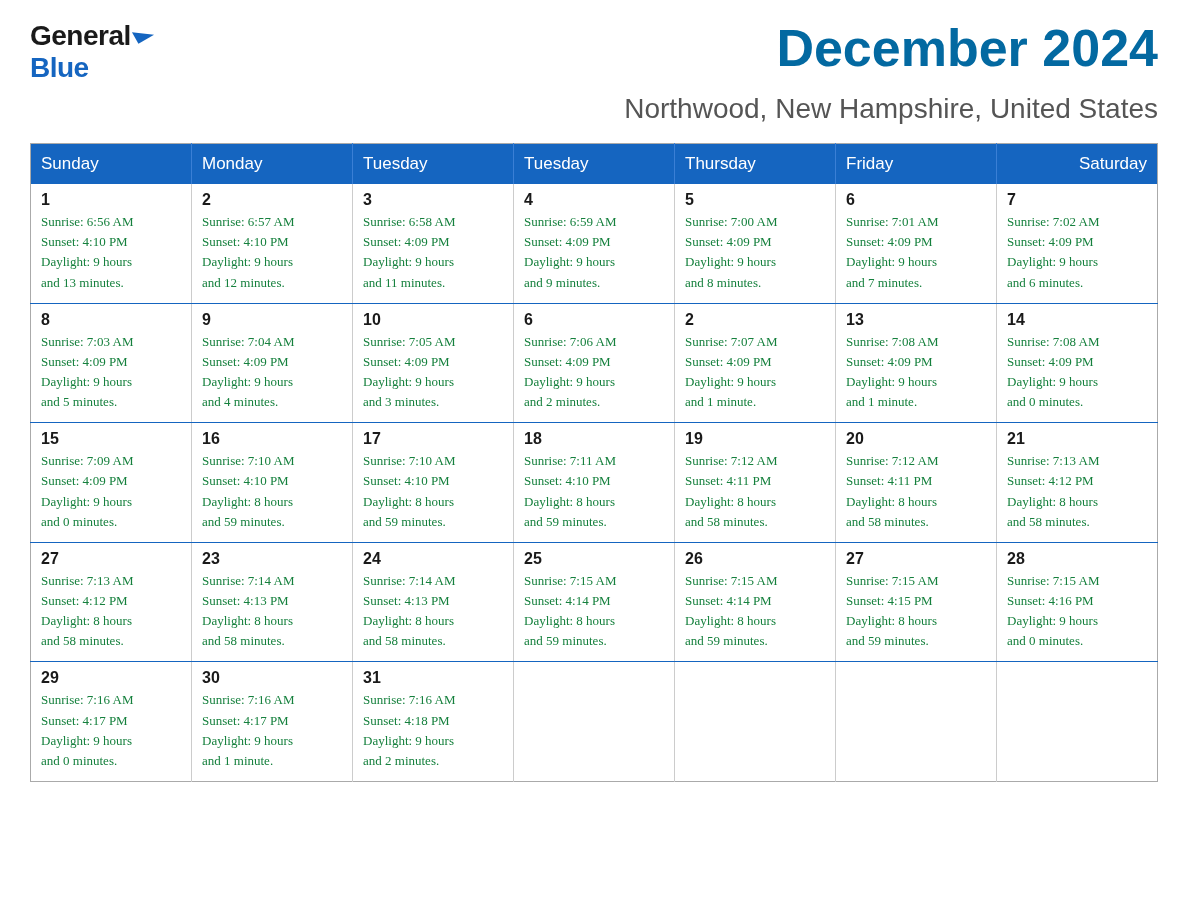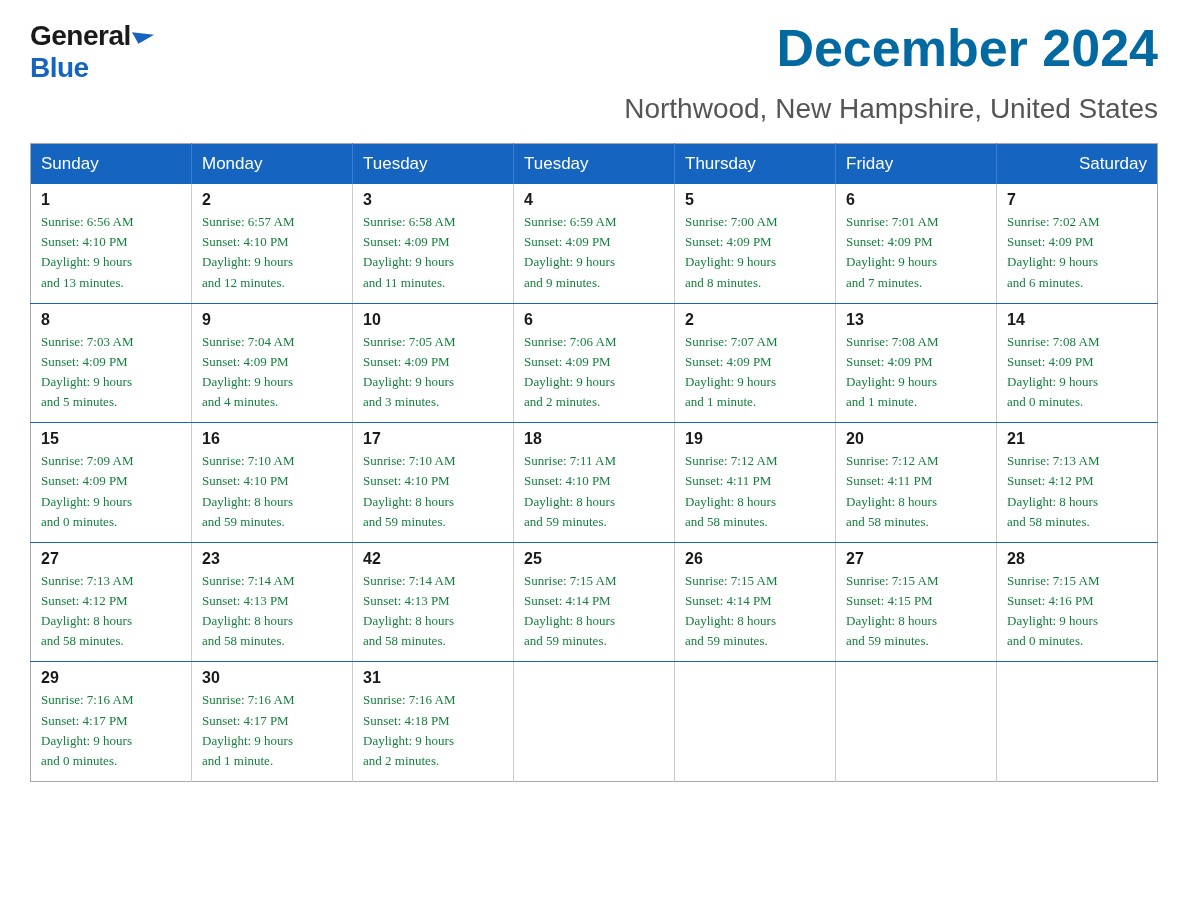--- a/index.html
+++ b/index.html
@@ -227,21 +227,21 @@
       <tr>
         <td>
         <span class="day-number">27</span>
         <div class="day-info">Sunrise: 7:13 AM<br>Sunset: 4:12 PM<br>Daylight: 8 hours<br>and 58 minutes.</div>
       </td>
         <td>
         <span class="day-number">23</span>
         <div class="day-info">Sunrise: 7:14 AM<br>Sunset: 4:13 PM<br>Daylight: 8 hours<br>and 58 minutes.</div>
       </td>
         <td>
-        <span class="day-number">42</span>
+        <span class="day-number">24</span>
         <div class="day-info">Sunrise: 7:14 AM<br>Sunset: 4:13 PM<br>Daylight: 8 hours<br>and 58 minutes.</div>
       </td>
         <td>
         <span class="day-number">25</span>
         <div class="day-info">Sunrise: 7:15 AM<br>Sunset: 4:14 PM<br>Daylight: 8 hours<br>and 59 minutes.</div>
       </td>
         <td>
         <span class="day-number">26</span>
         <div class="day-info">Sunrise: 7:15 AM<br>Sunset: 4:14 PM<br>Daylight: 8 hours<br>and 59 minutes.</div>
       </td>

